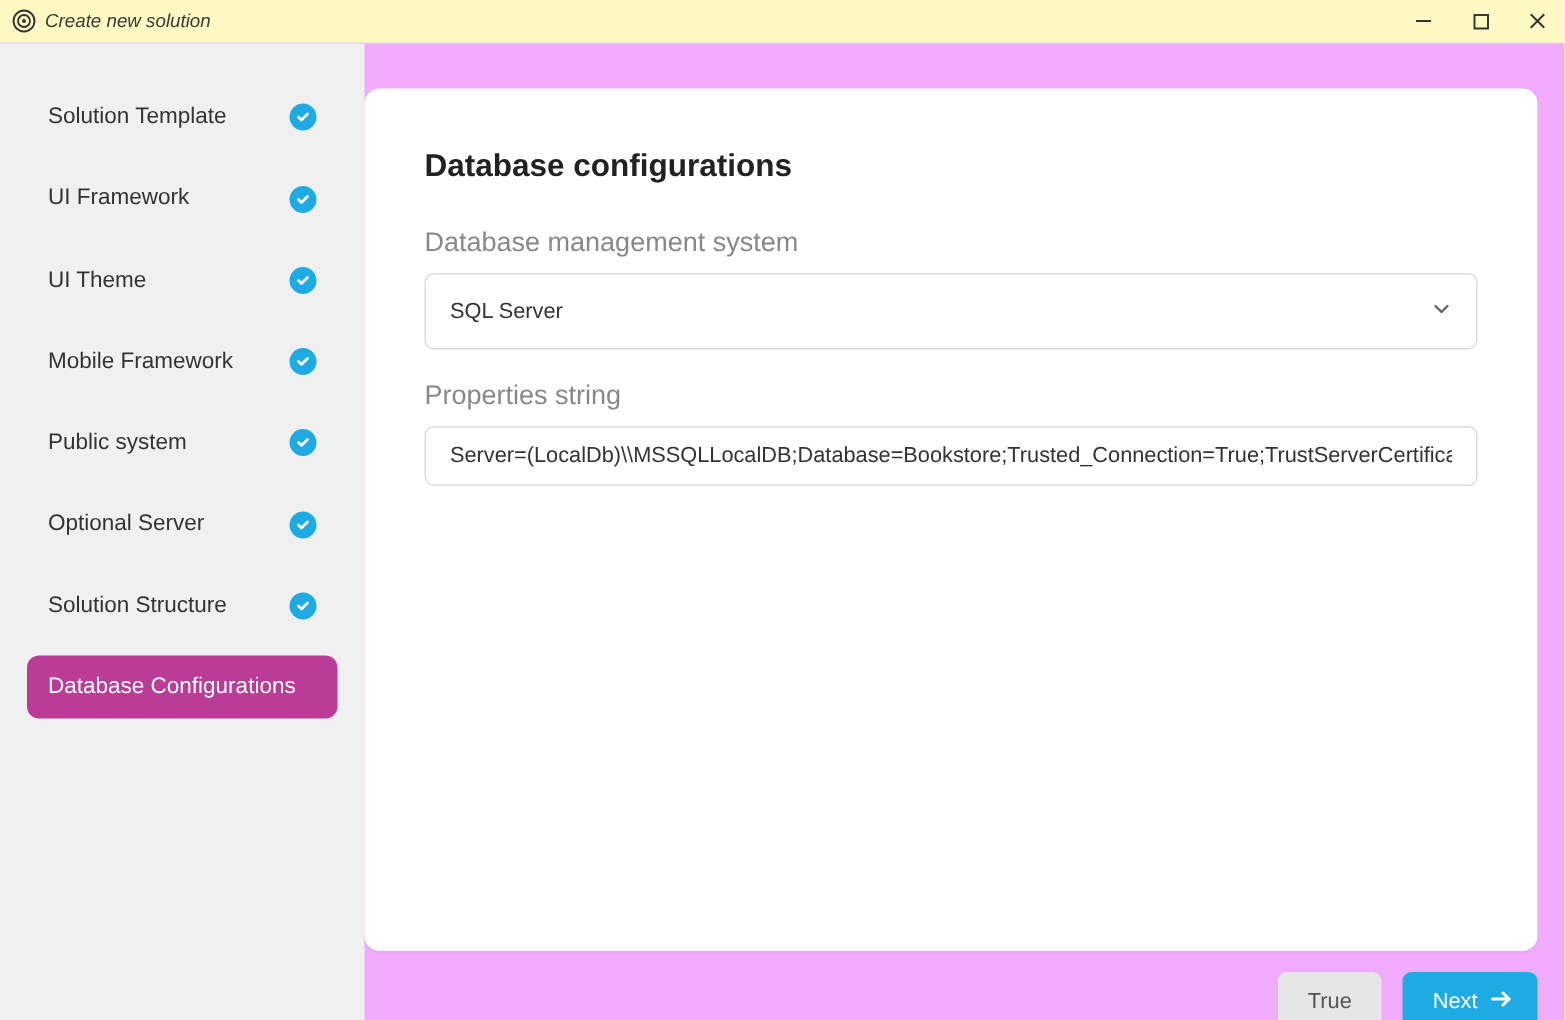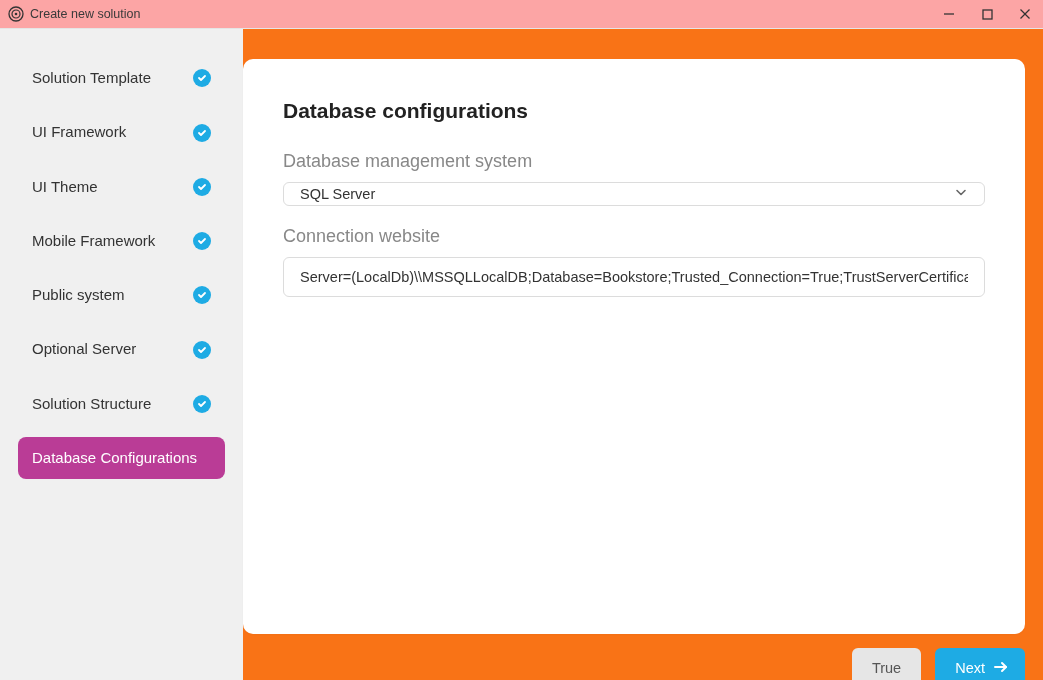--- a/index.html
+++ b/index.html
@@ -9,26 +9,27 @@
     width: 1043px;
     height: 680px;
     overflow: hidden;
     display: flex;
     flex-direction: column;
   }
 
   
   .titlebar {
     height: 30px;
-    background: #fca5a5;
+    background: #fef9c3;
     display: flex;
     align-items: center;
     justify-content: space-between;
     padding: 0 10px 0 8px;
     border-bottom: 1px solid #e5e5e5;
+    font-style: italic;
   }
   .titlebar-left {
     display: flex;
     align-items: center;
     gap: 6px;
   }
   .app-icon {
     width: 16px; height: 16px;
     display: flex; align-items: center; justify-content: center;
     flex-shrink: 0;
@@ -47,21 +48,21 @@
     display: flex;
     align-items: center;
     justify-content: center;
     cursor: pointer;
   }
 
   
   .app-body {
     flex: 1 1 auto;
     display: flex;
-    background: #f97316;
+    background: #f0abfc;
     overflow: hidden;
   }
 
   
   .sidebar {
     width: 243px;
     padding: 28px 18px 28px 18px;
     background: #f0f0f0;
   }
   .sidebar-list {
@@ -123,21 +124,21 @@
   }
   .field-label {
     font-size: 18px;
     color: #888;
     margin-bottom: 10px;
   }
   .select-box {
     position: relative;
     border: 1px solid #dcdcdc;
     border-radius: 6px;
-    height: 24px;
+    height: 51px;
     display: flex;
     align-items: center;
     padding: 0 16px;
     font-size: 14.5px;
     color: #333;
     background: #fff;
     cursor: pointer;
     margin-bottom: 20px;
   }
   .select-box .chevron {
@@ -300,21 +301,21 @@
       <div class="field-label">Database management system</div>
       <div class="select-box">
         <span>SQL Server</span>
         <span class="chevron">
           <svg width="14" height="14" viewBox="0 0 14 14">
             <polyline points="3,5 7,9 11,5" fill="none" stroke="#666" stroke-width="1.6" stroke-linecap="round" stroke-linejoin="round"></polyline>
           </svg>
         </span>
       </div>
 
-      <div class="field-label">Connection website</div>
+      <div class="field-label">Properties string</div>
       <input class="text-input" type="text" value="Server=(LocalDb)\\MSSQLLocalDB;Database=Bookstore;Trusted_Connection=True;TrustServerCertificate=true" style="">
     </div>
 
     <div class="footer">
       <button class="btn btn-back">
         <span>True</span>
       </button>
       <button class="btn btn-next">
         <span>Next</span>
         <span>

